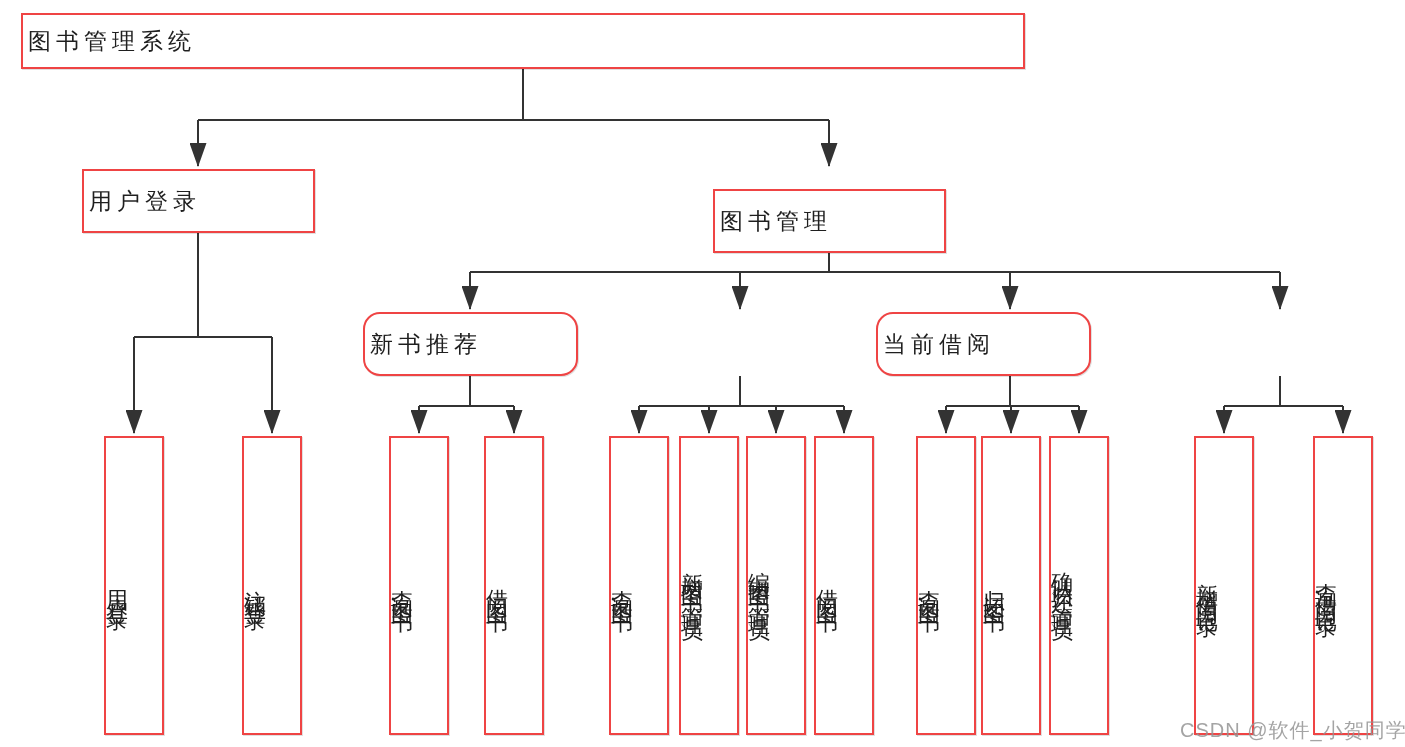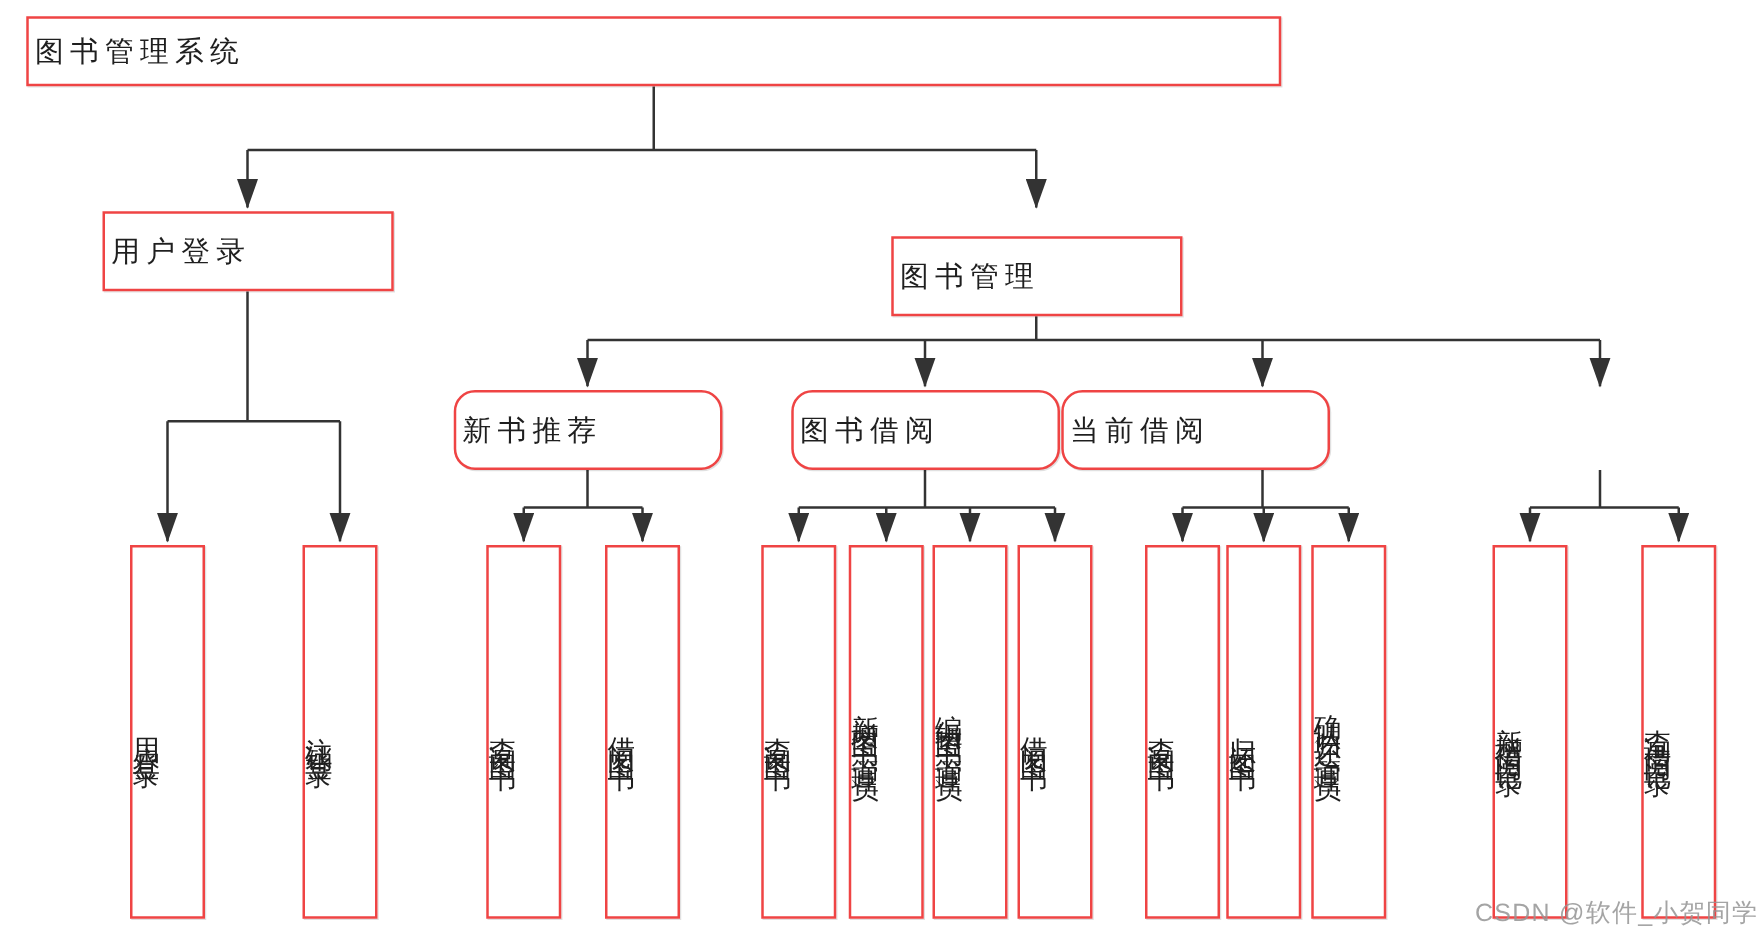--- a/index.html
+++ b/index.html
@@ -124,24 +124,21 @@
   <div class="node lv1" style="left:82px;">
     <span class="lbl">用户登录</span>
   </div>
   <div class="node lv1" style="left:713px;margin-top:20px;">
     <span class="lbl">图书管理</span>
   </div>
 
   <div class="node lv2" style="left:363px;">
     <span class="lbl">新书推荐</span>
   </div>
-  <div class="node lv2" style="left:633px;">
-    <span class="lbl">图书借阅</span>
-  </div>
-  <div class="node lv2" style="left:849px;">
+  <div class="node lv2" style="left:876px;">
     <span class="lbl">当前借阅</span>
   </div>
 
   <div class="node leaf" style="left:104px;">
     <span class="lbl">用户登录</span>
   </div>
   <div class="node leaf" style="left:242px;">
     <span class="lbl">注销登录</span>
   </div>
 

